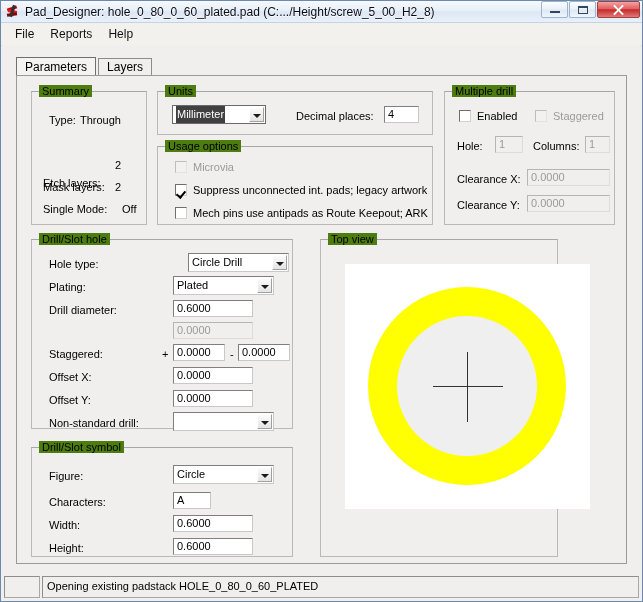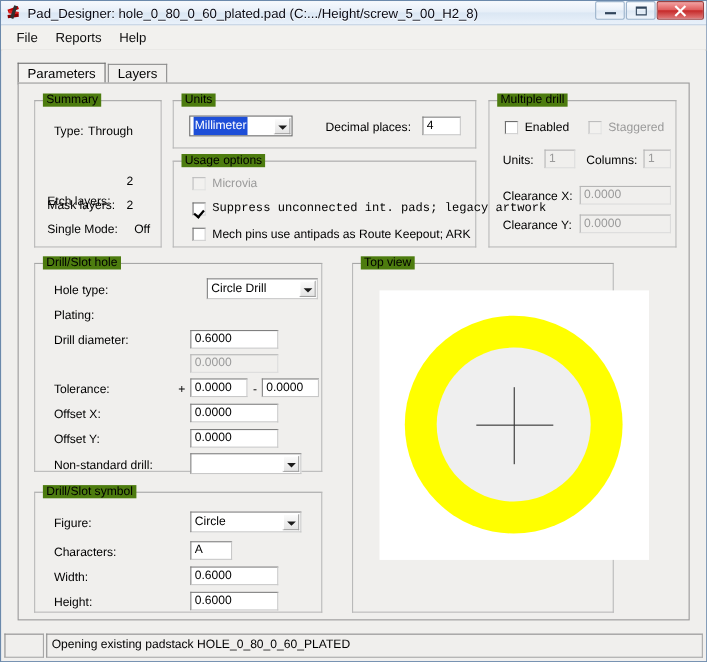--- a/index.html
+++ b/index.html
@@ -118,21 +118,21 @@
     border:1px solid #a0a0a0;border-top-color:#fff;border-left-color:#fff;
     box-sizing:border-box;
   }
   .combo .arrow::after{
     content:"";position:absolute;left:3px;top:6px;
     border-left:4px solid transparent;border-right:4px solid transparent;
     border-top:4px solid #1a1a1a;
   }
   .combo.focus{border:1px solid #6a6a6a;}
   .combo.focus .seltext{
-    background:#1d4ed8;color:#ffffff;display:inline-block;padding:0 1px;
+    background:#404040;color:#ffffff;display:inline-block;padding:0 1px;
   }
 
   .cb{
     position:absolute;width:12px;height:12px;box-sizing:border-box;
     border:1px solid #6e6e6e;border-right-color:#d0d0d0;border-bottom-color:#d0d0d0;
     background:#ffffff;
   }
   .cb.dis{border-color:#bdbdbd;border-right-color:#e2e2e2;border-bottom-color:#e2e2e2;background:#f2f1ef;}
   .cb.checked::after{
     content:"";position:absolute;left:2px;top:4px;width:4px;height:7px;
@@ -234,36 +234,36 @@
         <div class="tf" style="left:226px;top:14px;width:35px;">4</div>
       </div>
 
       <div class="group" style="left:140px;top:70px;width:276px;height:79px;">
         <span class="glabel">Usage options</span>
 
         <span class="cb dis" style="left:17px;top:14px;"></span>
         <span class="lbl dis" style="left:35px;top:14px;">Microvia</span>
 
         <span class="cb checked" style="left:17px;top:37px;"></span>
-        <span class="lbl" style="left:35px;top:37px;font-family:Liberation Mono, monospace;">Suppress unconnected int. pads; legacy artwork</span>
+        <span class="lbl" style="left:35px;top:37px;">Suppress unconnected int. pads; legacy artwork</span>
 
         <span class="cb" style="left:17px;top:60px;"></span>
         <span class="lbl" style="left:35px;top:60px;">Mech pins use antipads as Route Keepout; ARK</span>
       </div>
 
       <div class="group" style="left:427px;top:15px;width:171px;height:134px;">
         <span class="glabel">Multiple drill</span>
 
         <span class="cb" style="left:14px;top:18px;"></span>
         <span class="lbl" style="left:32px;top:18px;">Enabled</span>
 
         <span class="cb dis" style="left:90px;top:18px;"></span>
         <span class="lbl dis" style="left:108px;top:18px;">Staggered</span>
 
-        <span class="lbl" style="left:12px;top:48px;">Units:</span>
+        <span class="lbl" style="left:12px;top:48px;">Hole:</span>
         <div class="tf ro" style="left:50px;top:44px;width:28px;">1</div>
 
         <span class="lbl" style="left:88px;top:48px;">Columns:</span>
         <div class="tf ro" style="left:140px;top:44px;width:25px;">1</div>
 
         <span class="lbl" style="left:12px;top:81px;">Clearance X:</span>
         <div class="tf ro" style="left:82px;top:77px;width:83px;">0.0000</div>
 
         <span class="lbl" style="left:12px;top:107px;">Clearance Y:</span>
         <div class="tf ro" style="left:82px;top:103px;width:83px;">0.0000</div>
@@ -272,27 +272,31 @@
       <div class="group" style="left:14px;top:163px;width:262px;height:190px;">
         <span class="glabel">Drill/Slot hole</span>
 
         <span class="lbl" style="left:17px;top:18px;">Hole type:</span>
         <div class="combo" style="left:156px;top:13px;width:101px;">
           <span>Circle Drill</span>
           <span class="arrow"></span>
         </div>
 
         <span class="lbl" style="left:17px;top:41px;">Plating:</span>
+        <div class="combo" style="left:141px;top:36px;width:101px;">
+          <span>Plated</span>
+          <span class="arrow"></span>
+        </div>
 
         <span class="lbl" style="left:17px;top:64px;">Drill diameter:</span>
         <div class="tf" style="left:141px;top:60px;width:80px;">0.6000</div>
 
         <div class="tf ro" style="left:141px;top:82px;width:80px;">0.0000</div>
 
-        <span class="lbl" style="left:17px;top:108px;">Tolerance:</span>
+        <span class="lbl" style="left:17px;top:108px;">Staggered:</span>
         <span class="lbl" style="left:130px;top:108px;">+</span>
         <div class="tf" style="left:141px;top:104px;width:52px;">0.0000</div>
         <span class="lbl" style="left:198px;top:108px;">-</span>
         <div class="tf" style="left:206px;top:104px;width:52px;">0.0000</div>
 
         <span class="lbl" style="left:17px;top:131px;">Offset X:</span>
         <div class="tf" style="left:141px;top:127px;width:80px;">0.0000</div>
 
         <span class="lbl" style="left:17px;top:154px;">Offset Y:</span>
         <div class="tf" style="left:141px;top:150px;width:80px;">0.0000</div>

